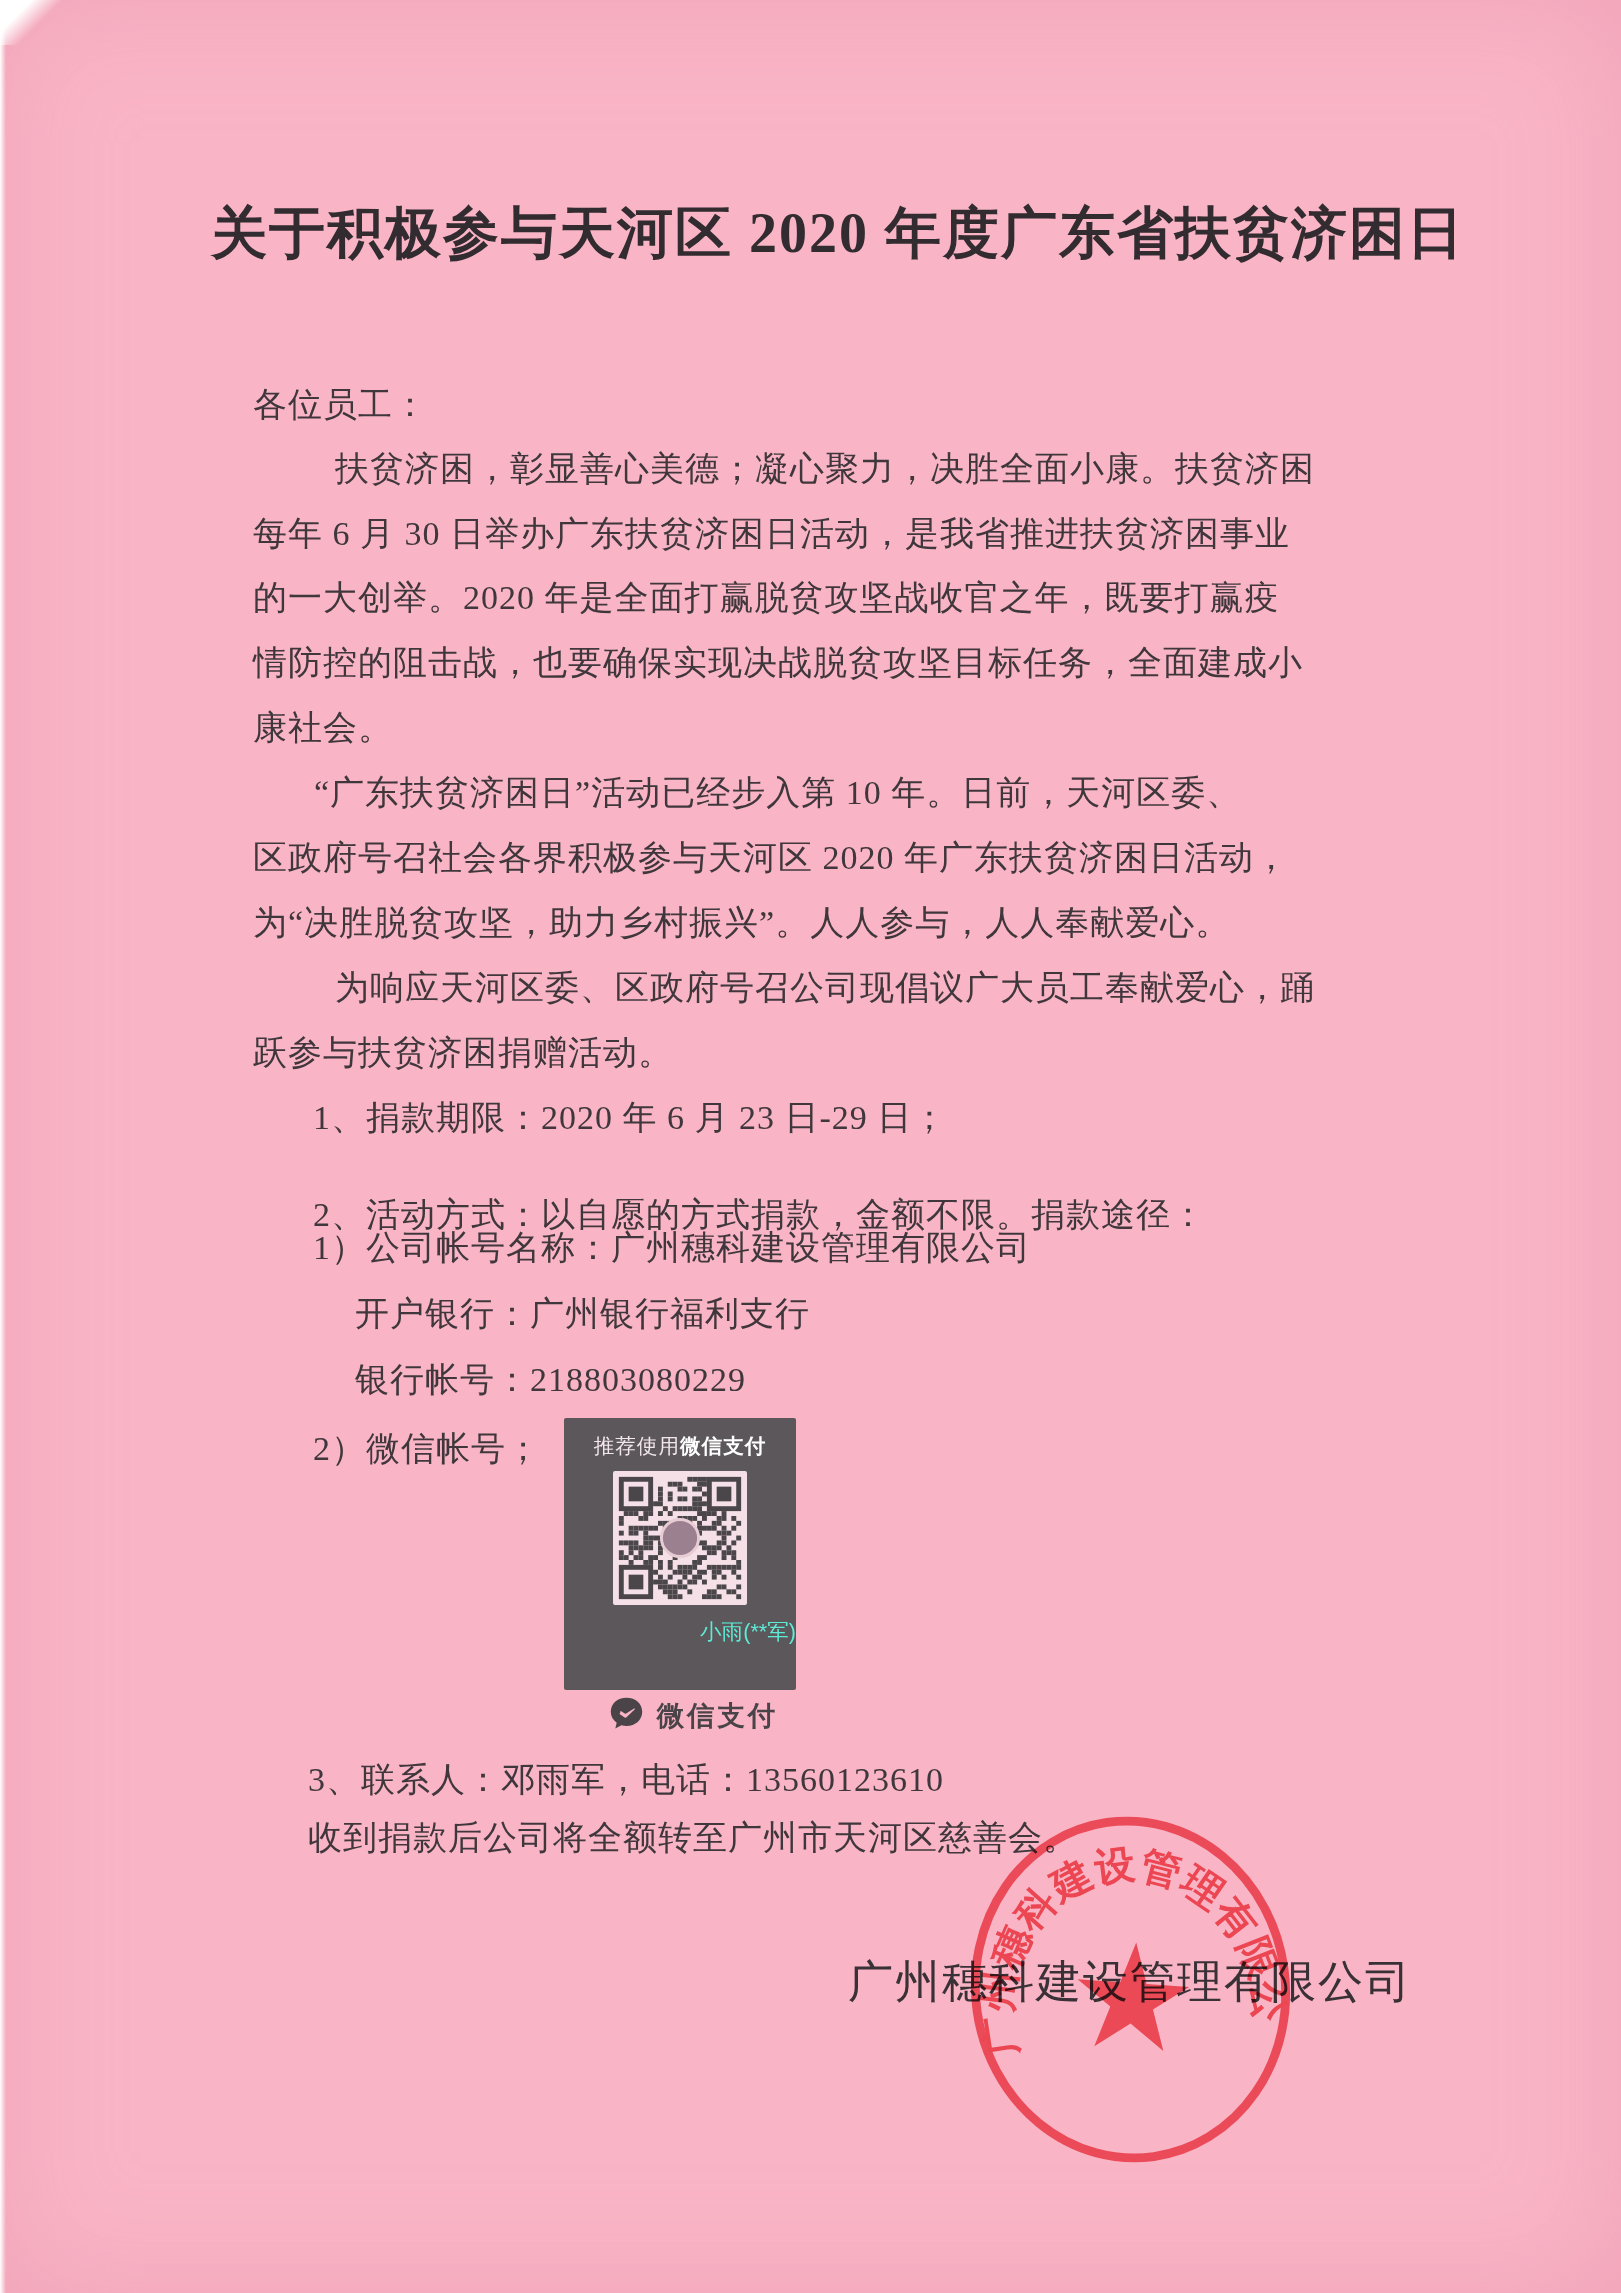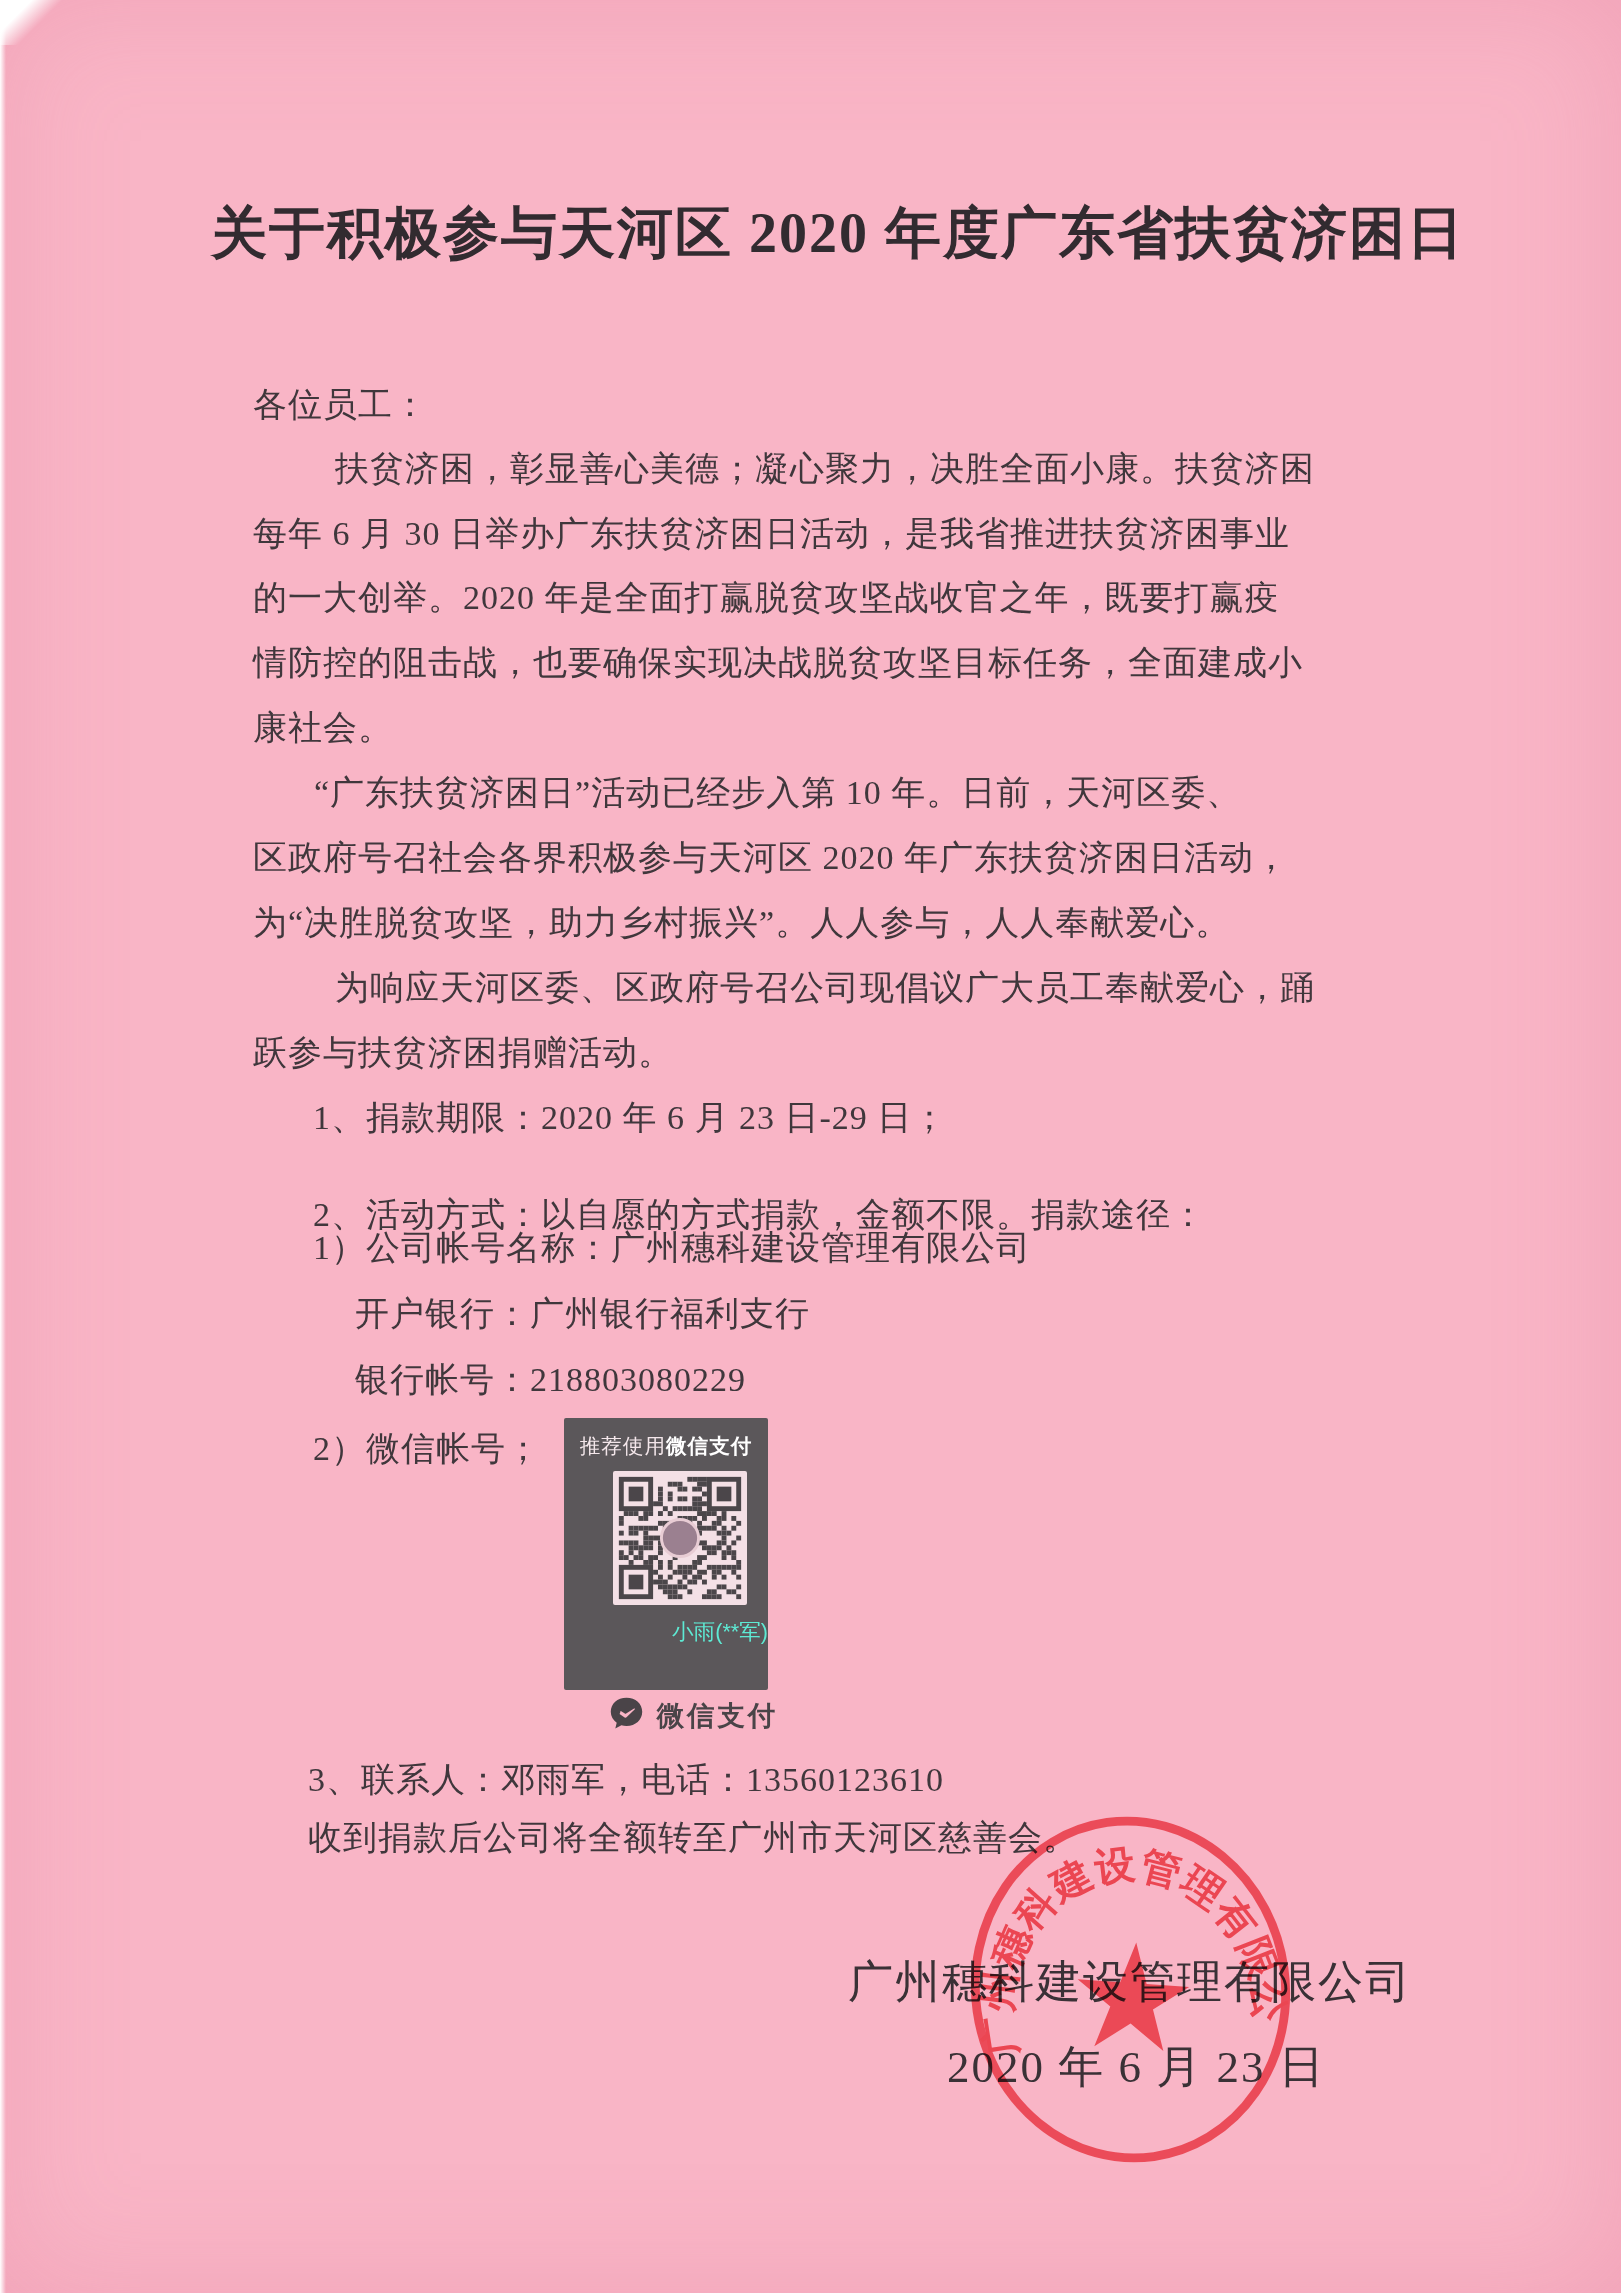--- a/index.html
+++ b/index.html
@@ -33,21 +33,21 @@
   }
   .sig-line{
     position:absolute;
     font-size:45px;
     color:#3a3136;
     letter-spacing:2px;
     white-space:nowrap;
   }
   
   .qr-card{
-    position:absolute;left:564px;top:1418px;width:204px;height:272px;
+    position:absolute;left:564px;top:1418px;width:232px;height:272px;
     background:#5b575a;border-radius:2px;
   }
   .qr-card-header{
     position:absolute;left:0;top:13.7px;width:100%;
     text-align:center;color:#f3e6ea;font-size:20.6px;letter-spacing:1px;
     font-family:"Liberation Sans","DejaVu Sans",sans-serif;
     white-space:nowrap;
   }
   .qr-card-header .brand{font-weight:bold;color:#ffffff;}
   .qr-box{
@@ -340,21 +340,20 @@
     <span>
       <svg width="37" height="37" viewBox="0 0 40 40">
         <path d="M20 3 C10 3 3 9.6 3 18.2 c0 4.9 2.5 9 6.4 11.8 l-1.5 6.2 6.6-3.4 c1.7 .5 3.6 .8 5.5 .8 9.9 0 17-6.7 17-15.4 C37 9.6 29.9 3 20 3 Z" fill="#4a4448"></path>
         <path d="M12.5 20.5 l5.5 3.8 c.6 .4 1.5 .3 2-.2 L29 15.5 c.5-.5-.2-1.3-.8-.9 l-8.6 5.4 c-.4 .3-1 .3-1.4 0 l-3.9-2.4 c-.7-.4-1.5 .4-1 1 z" fill="#f9b5c6"></path>
       </svg>
     </span>
     <span class="wxpay-text">微信支付</span>
   </div>
 
   <div class="sig-line" style="left:848px;top:1952px;">广州穗科建设管理有限公司</div>
-  <div class="sig-line" style="left:947px;top:2037px;">2020 年 6 月 23 日</div>
 
   <div class="stamp">
     <svg width="353" height="369" viewBox="0 0 360 376">
       <g transform="rotate(-8 180 188)">
         <ellipse cx="180" cy="188" rx="158" ry="172" fill="none" stroke="#ee4750" stroke-width="9" opacity="0.92"></ellipse>
         <path id="seal-arc" d="M 57.8 236.3 A 124 138 0 1 1 302.2 236.9" fill="none"></path>
         <text font-size="41" font-weight="bold" fill="#f04d55" font-family="'Liberation Serif','DejaVu Serif',serif" letter-spacing="2">
           <textPath id="seal-textpath" href="#seal-arc" startOffset="0" textLength="505">广州穗科建设管理有限公司</textPath>
         </text>
         <g transform="translate(180 200) rotate(12)">

